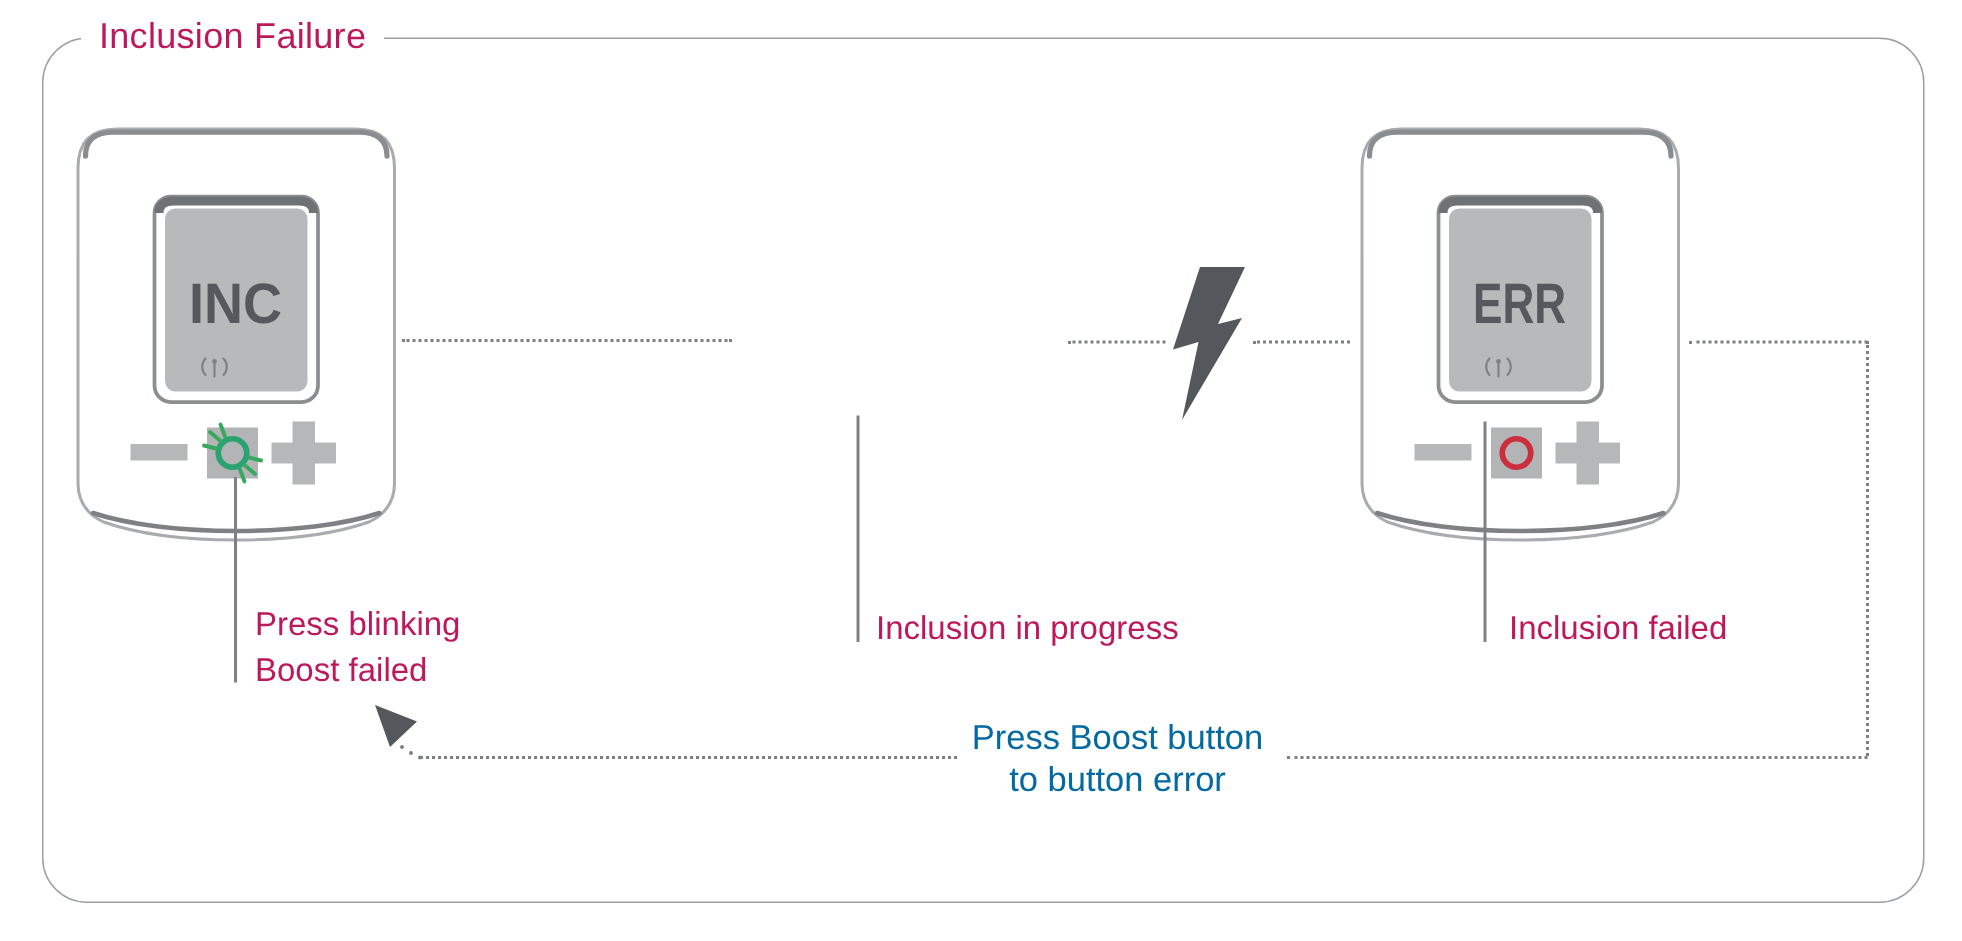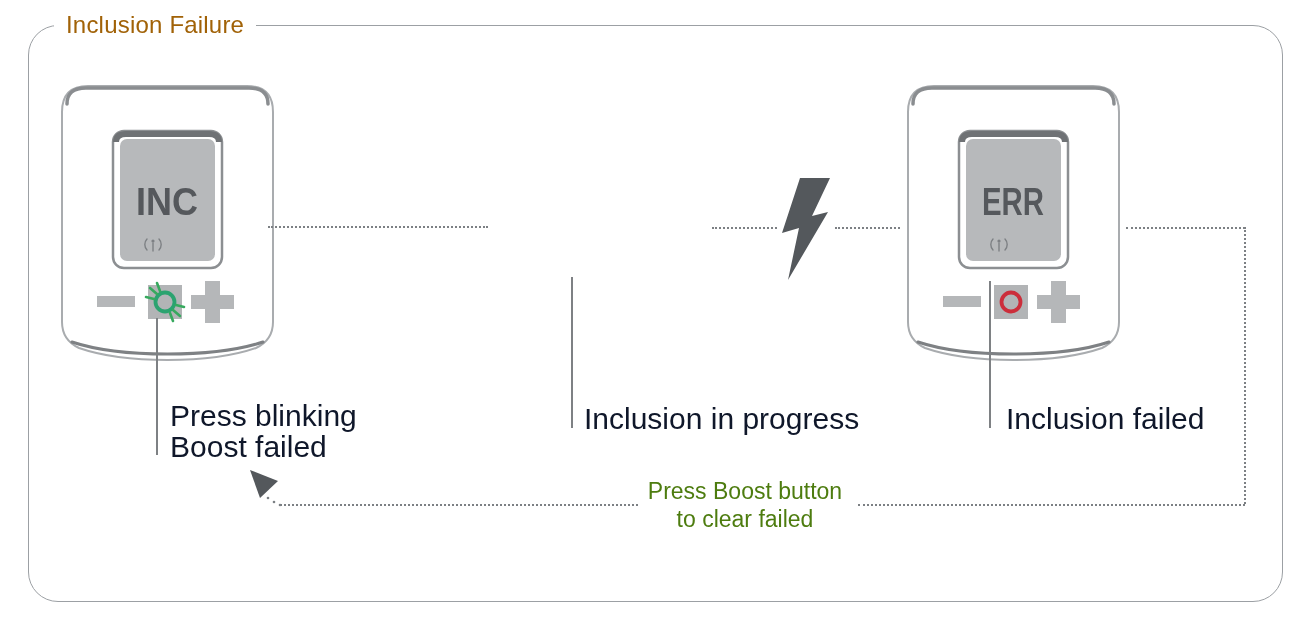--- a/index.html
+++ b/index.html
@@ -19,58 +19,58 @@
     border: 1.5px solid #9ca0a4;
     border-radius: 30px;
   }
   .frame-title {
     position: absolute;
     left: 54px; top: 11px;
     background: #ffffff;
     padding: 0 12px;
     font-size: 24px;
     letter-spacing: 0.2px;
-    color: #a16207;
+    color: #be185d;
     white-space: nowrap;
   }
   .device { position: absolute; width: 215px; height: 280px; }
-  .dev1 { left: 60px;  top: 84px; }
+  .dev1 { left: 50px;  top: 84px; }
   .dev2 { left: 490px; top: 84px; }
   .dev3 { left: 906px; top: 84px; text-decoration: underline; }
 
   .dotted-h {
     position: absolute;
     border-top: 2px dotted #7c8084;
     height: 0;
   }
   .dotted-v {
     position: absolute;
     border-left: 2px dotted #7c8084;
     width: 0;
   }
   .leader {
     position: absolute;
     width: 1.5px;
     background: #7e8184;
   }
   .caption {
     position: absolute;
-    font-size: 30px;
+    font-size: 22px;
     line-height: 31px;
-    color: #0f172a;
+    color: #be185d;
     white-space: nowrap;
   }
   .loop-label {
     position: absolute;
     left: 620px; top: 477px;
     width: 250px;
     text-align: center;
     font-size: 23px;
     line-height: 28px;
-    color: #4d7c0f;
+    color: #0369a1;
   }
   .bolt-wrap { position: absolute; left: 778px; top: 178px; }
   .arrow-wrap { position: absolute; left: 246px; top: 468px; }
   svg text {
     font-family: "Liberation Sans", sans-serif;
     font-weight: bold;
   }
 </style>
 </head>
 <body>
@@ -166,16 +166,16 @@
   </div>
   <div class="caption" style="left:584px; top:403px;">
     <div>Inclusion in progress</div>
   </div>
   <div class="caption" style="left:1006px; top:403px;">
     <div>Inclusion failed</div>
   </div>
 
   <div class="loop-label">
     <div>Press Boost button</div>
-    <div>to clear failed</div>
+    <div>to button error</div>
   </div>
 
 </div>
 
 </body></html>

